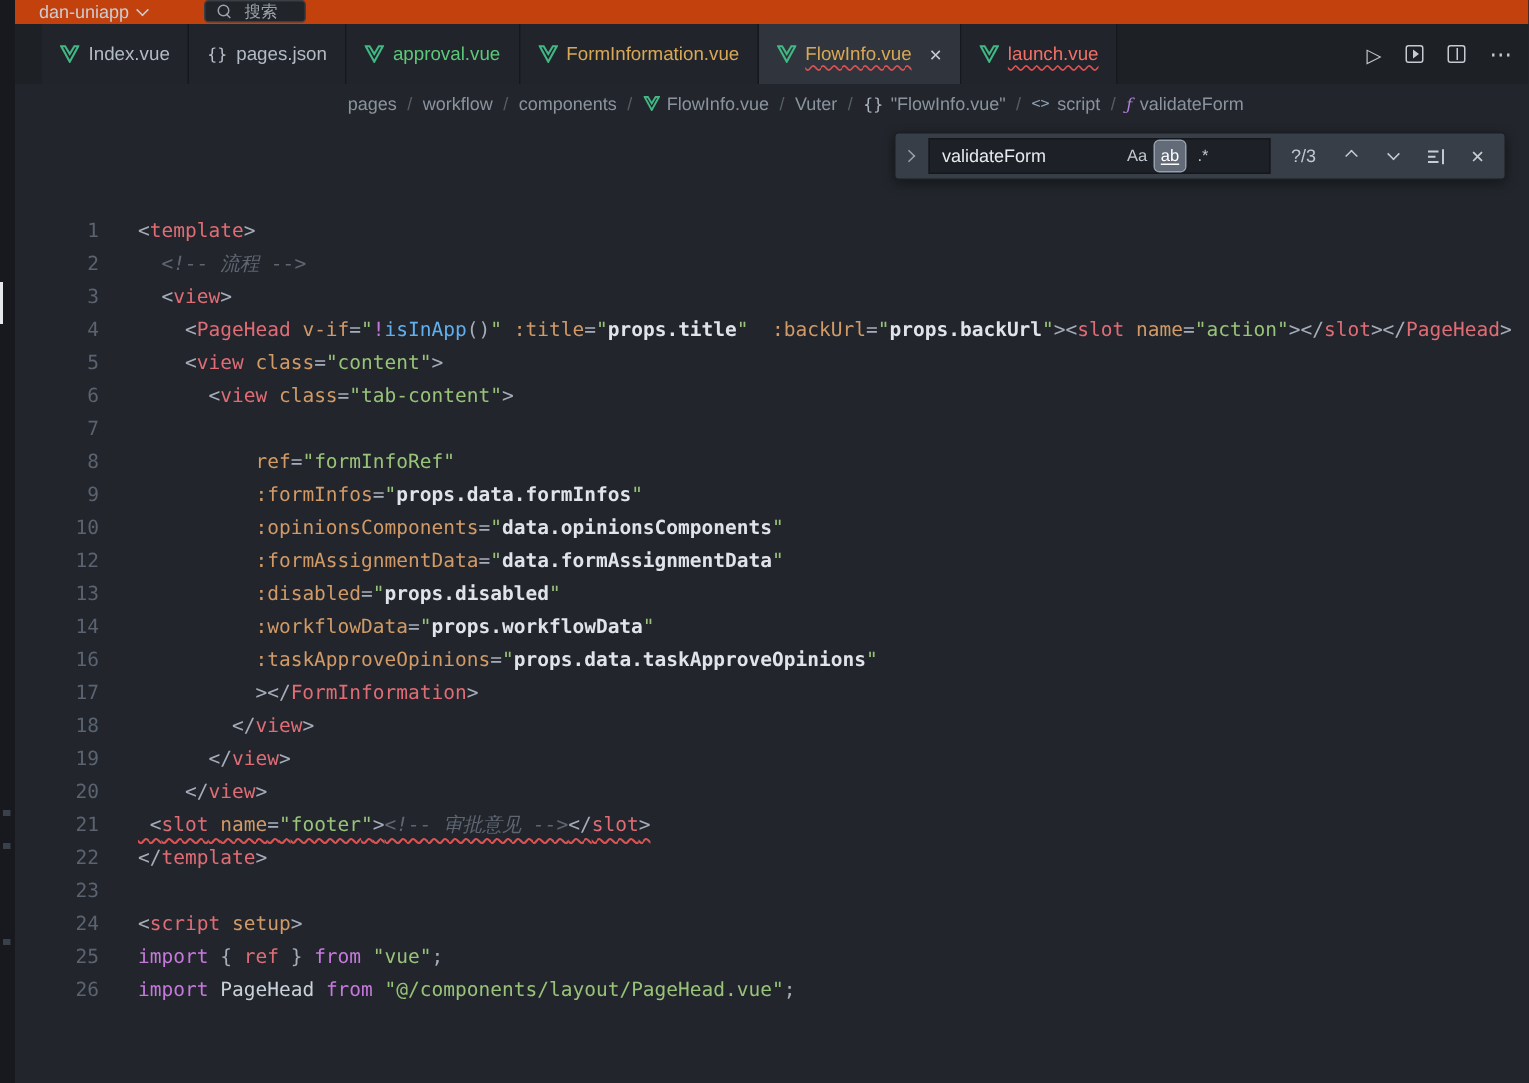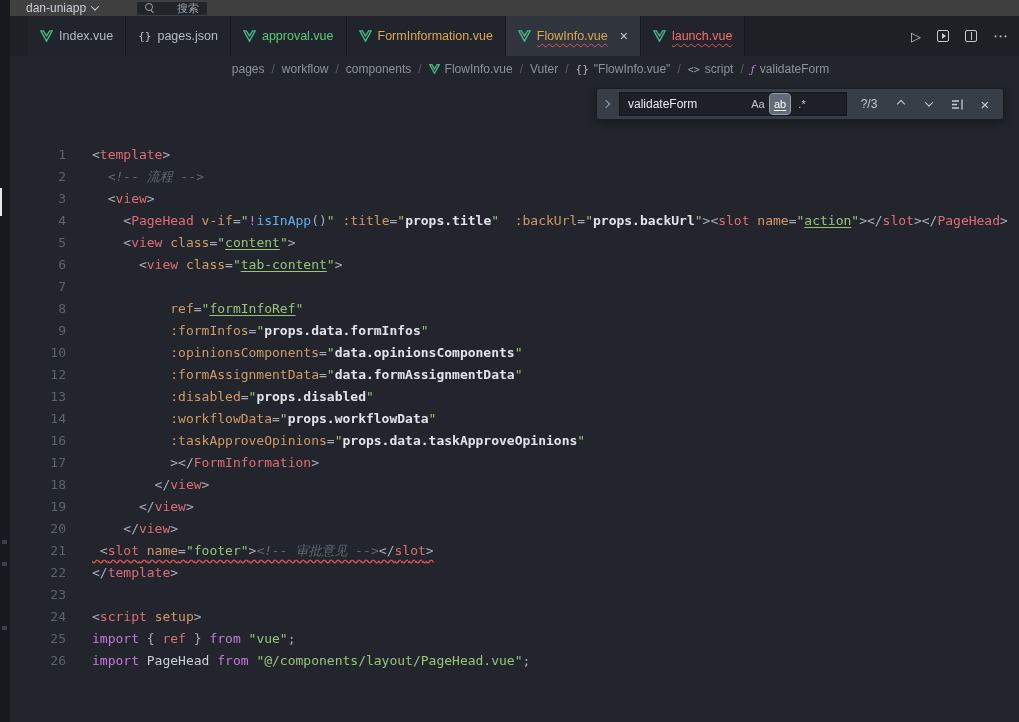--- a/index.html
+++ b/index.html
@@ -12,24 +12,24 @@
   .app { display:flex; width:100%; height:100%; }
 
   
   .strip { width:10px; background:#17191e; position:relative; flex:none; }
   .strip .indicator { position:absolute; left:0; top:188px; width:2px; height:28px; background:#e6e9ec; }
   .strip .mark { position:absolute; left:2px; width:5px; height:4px; background:#3a4049; }
 
   .main { flex:1; display:flex; flex-direction:column; min-width:0; }
 
   
-  .titlebar { height:16px; background:#404040; display:flex; align-items:center; padding-left:6px; flex:none; overflow:hidden; }
+  .titlebar { height:16px; background:#c2410c; display:flex; padding-left:6px; flex:none; overflow:hidden; }
   .proj { display:flex; align-items:center; gap:6px; color:#c9ced4; font-size:12px; padding:0 10px; height:16px; }
   .tsearch { margin-left:28px; height:15px; min-width:68px; background:#212429; border:1px solid #3a3f45; border-radius:3px;
-    color:#9aa2ab; font-size:11px; display:flex; align-items:center; gap:22px; padding:0 8px; }
+    color:#9aa2ab; font-size:11px; display:flex; align-items:center; gap:8px; padding:0 8px; }
 
   
   .chev { width:6px; height:6px; border-right:1.4px solid currentColor; border-bottom:1.4px solid currentColor; display:inline-block; }
   .chev.down { transform:rotate(45deg) translate(-1px,-1px); }
   .chev.up { transform:rotate(-135deg); }
   .chev.right { transform:rotate(-45deg); }
 
   
   .mag { position:relative; width:10px; height:10px; display:inline-block; flex:none; }
   .mag::before { content:""; position:absolute; width:6px; height:6px; border:1.3px solid currentColor; border-radius:50%; left:0; top:0; }
@@ -71,21 +71,21 @@
   .editor { flex:1; position:relative; background:#22262c; overflow:hidden; }
   .code { padding-top:62px; font-family:"DejaVu Sans Mono","Liberation Mono",monospace; font-size:13px; line-height:22px; }
   .line { display:flex; height:22px; }
   .ln { width:56px; text-align:right; color:#5b6370; flex:none; }
   .lc { margin-left:26px; white-space:pre; }
 
   .c-pun { color:#a6adba; }
   .c-tag { color:#e06c75; }
   .c-attr { color:#d19a66; }
   .c-str { color:#98c379; }
-  .c-und { text-decoration:underline; text-underline-offset:2px; }
+  .c-und { text-underline-offset:2px; }
   .c-expr { color:#e0e4ea; font-weight:bold;text-align:right; }
   .c-kw { color:#c678dd; }
   .c-com { color:#5f6672; font-style:italic; }
   .c-fn { color:#61afef; }
   .c-var { color:#e06c75; }
   .c-dflt { color:#c9d1d9; }
   .sq { text-decoration:underline wavy #e05252 !important; text-decoration-thickness:1px; text-underline-offset:4px; text-decoration-skip-ink:none; }
 
   
   .find { position:absolute; top:6px; right:15px; height:32px; background:#383e47; border:1px solid #1b1f24;

